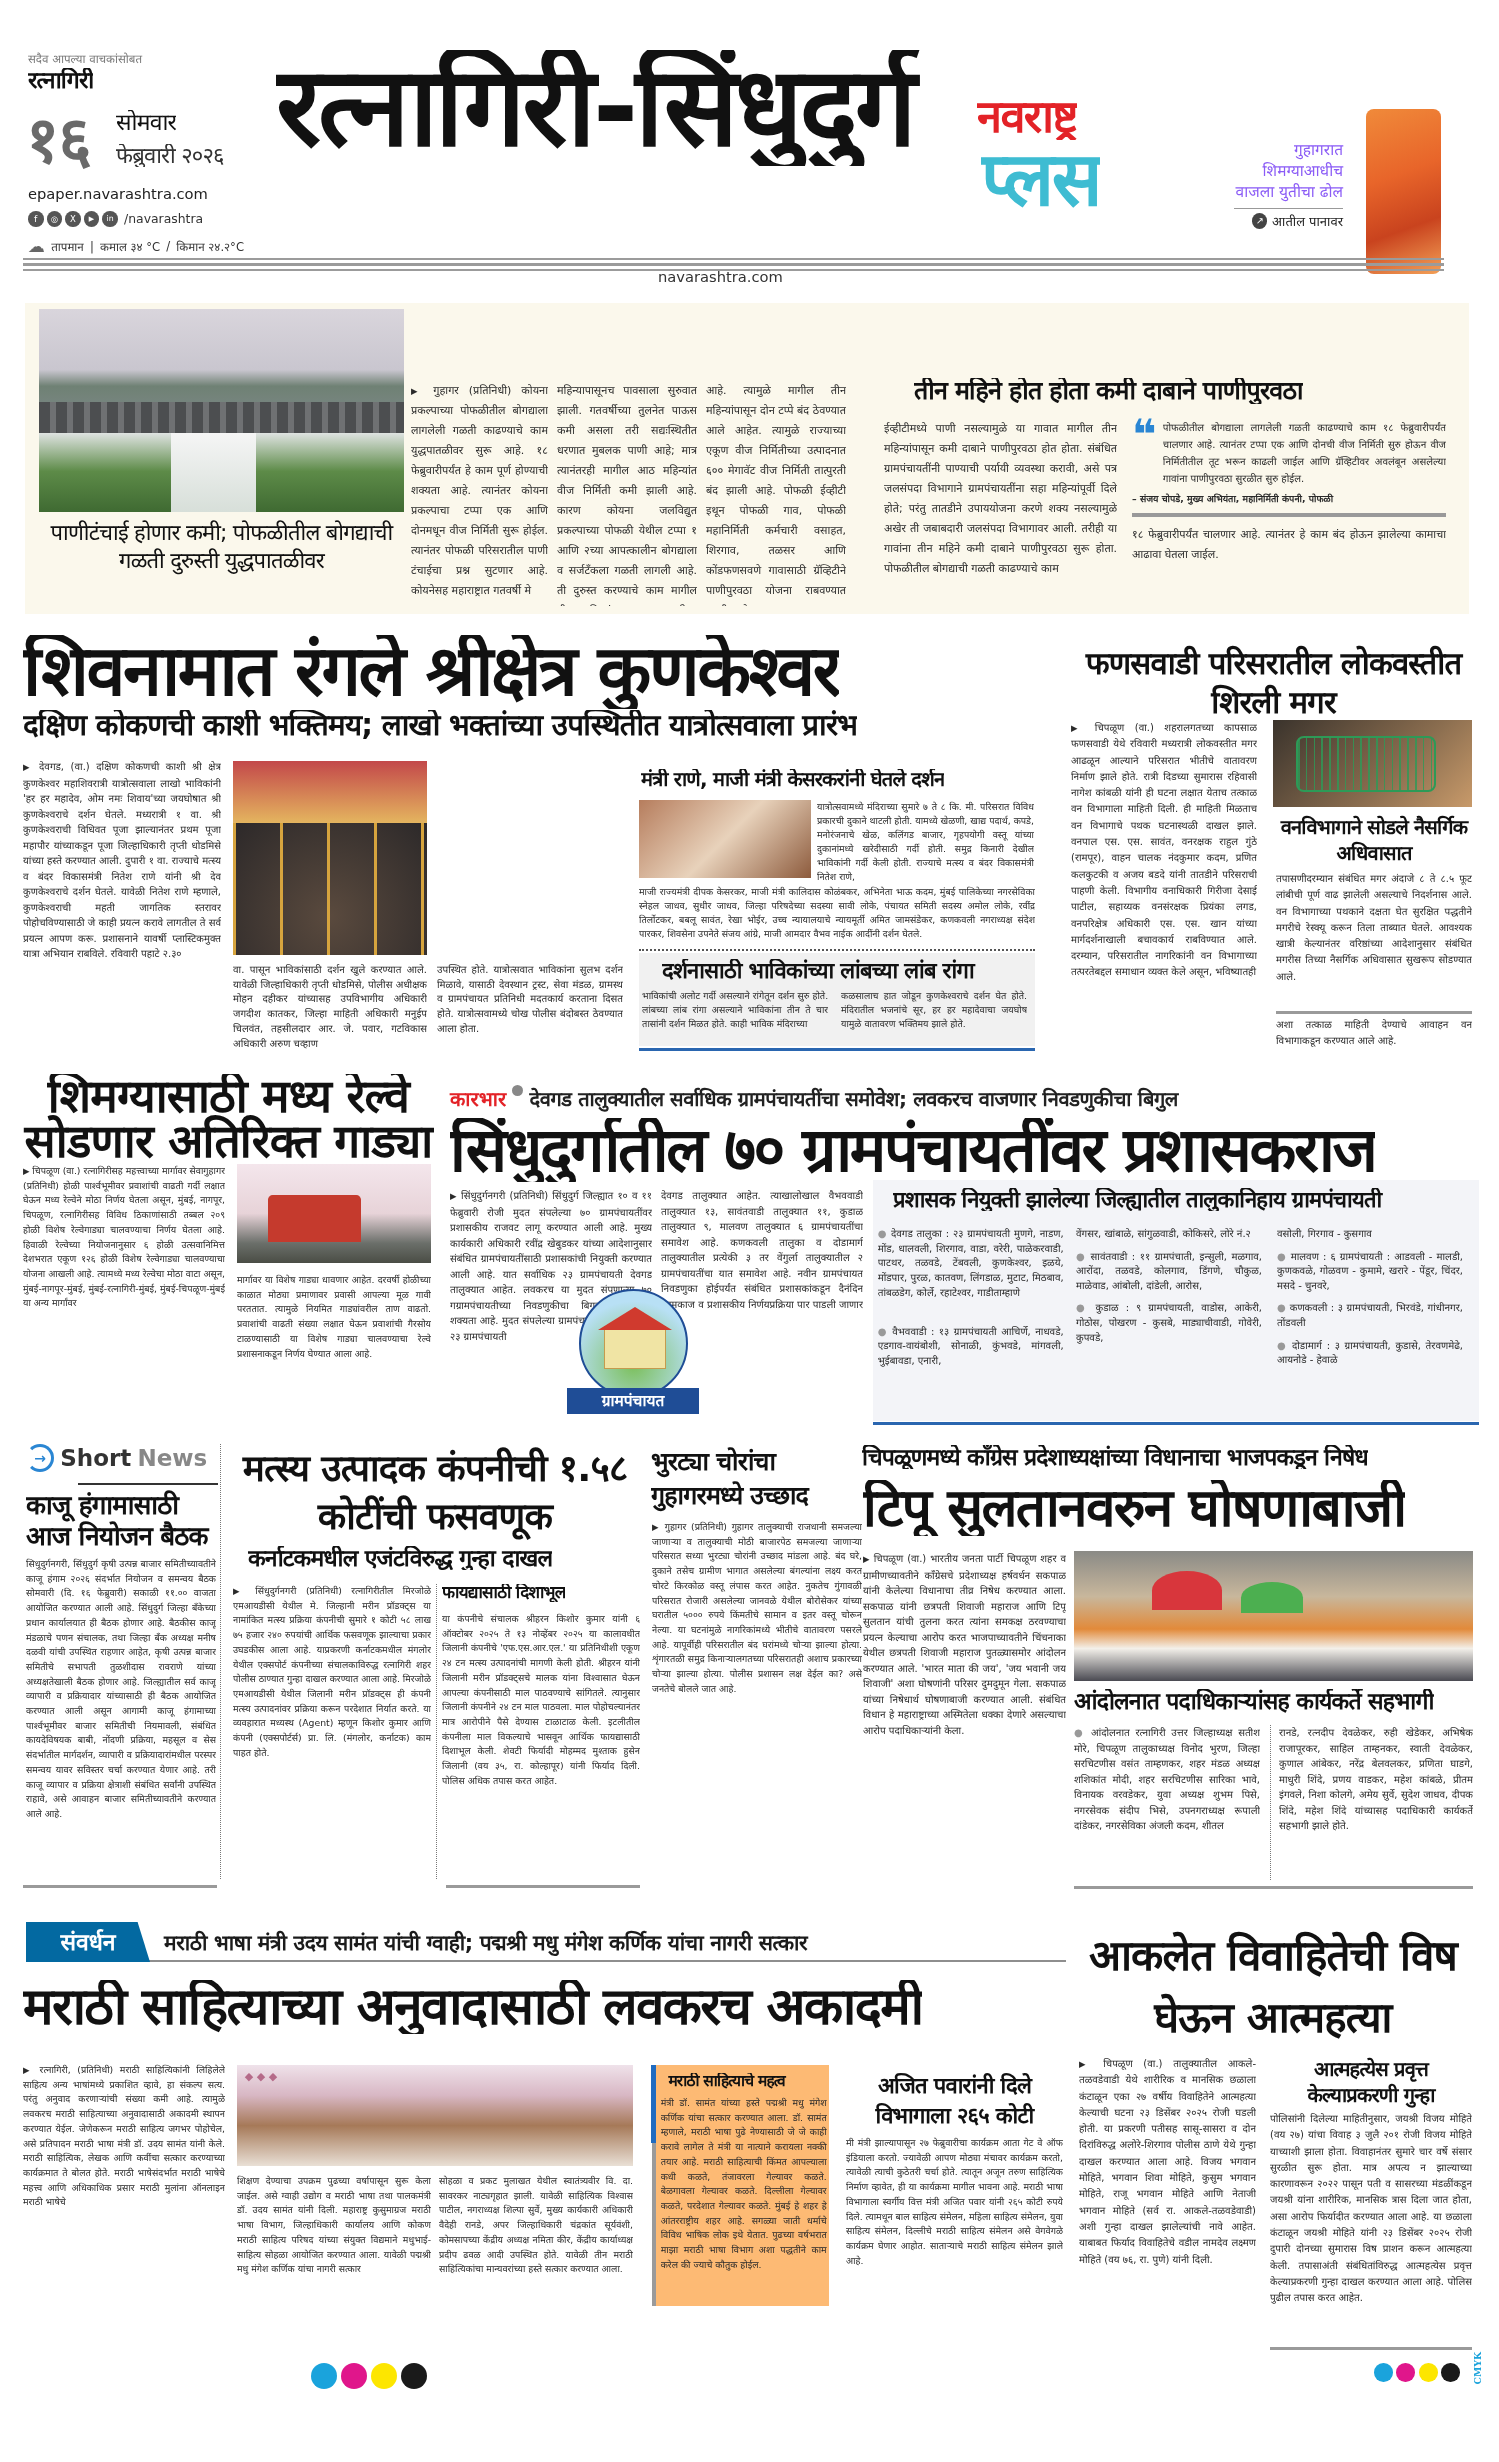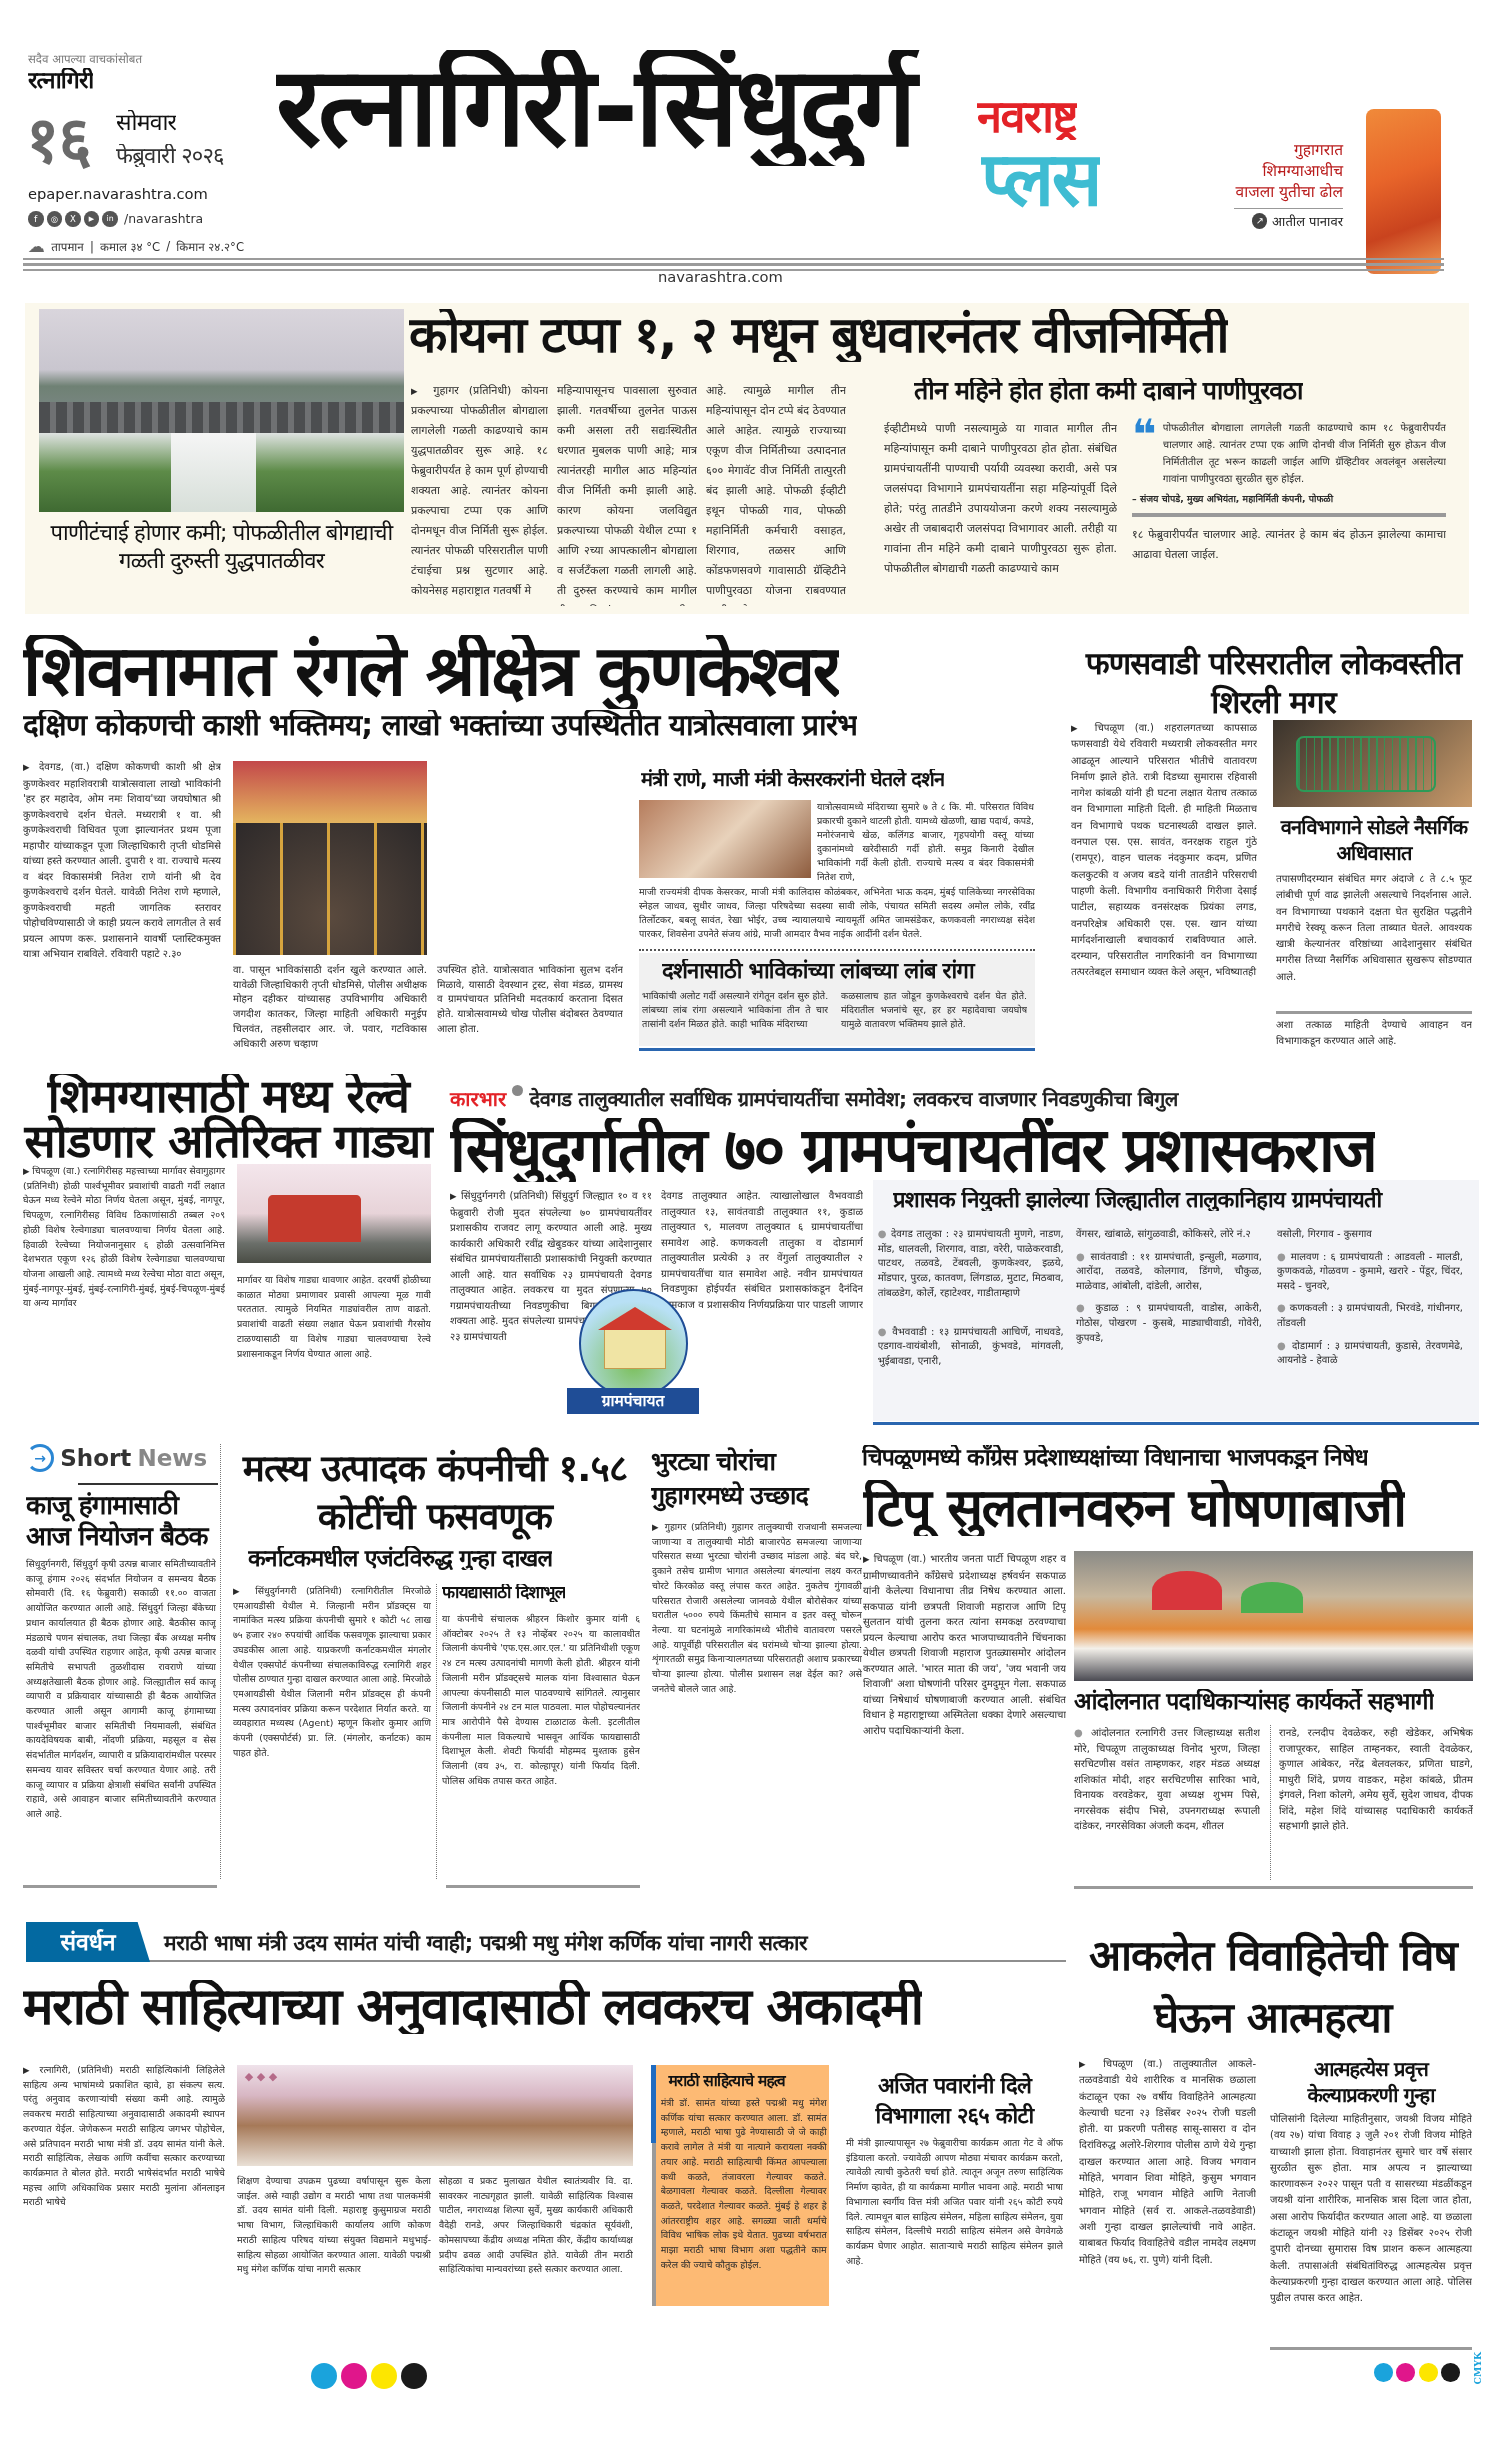--- a/index.html
+++ b/index.html
@@ -46,21 +46,21 @@
     <span>/</span>
     <span>किमान २४.२°C</span>
   </div>
 
   <div class="abs hed" style="left:276px;top:50px;font-size:110px;letter-spacing:-3.1px;width:714px">रत्नागिरी-सिंधुदुर्ग</div>
   <div class="abs hed" style="left:977px;top:93px;font-size:45px;color:#e32227;letter-spacing:-1.6px">नवराष्ट्र</div>
   <div class="abs hed" style="left:981px;top:140px;font-size:75px;color:#3ebcd2;letter-spacing:-2.3px">प्लस</div>
   <div class="abs" style="left:658px;top:268px;font-size:14.7px;color:#333">navarashtra.com</div>
 
   <div class="abs" style="left:1234px;top:140px;width:109px;text-align:right">
-    <div style="font-size:15.5px;line-height:21px;color:#b91c1c">गुहागरात शिमग्याआधीच वाजला युतीचा ढोल</div>
+    <div style="font-size:15.5px;line-height:21px;color:#8b5cf6">गुहागरात शिमग्याआधीच वाजला युतीचा ढोल</div>
     <div style="border-top:1.6px solid #999;margin:4.7px 0 3.1px"></div>
     <div style="display:flex;justify-content:flex-end;align-items:center;gap:4.7px">
       <span style="width:15.5px;height:15.5px;border-radius:50%;background:#444;color:#fff;font-size:9.3px;display:flex;align-items:center;justify-content:center">↗</span>
       <span style="font-size:13px;color:#222">आतील पानावर</span>
     </div>
   </div>
   <div class="photo" style="left:1366px;top:109px;width:75px;height:165px;border-radius:7.8px;background:linear-gradient(160deg,#f08a3a,#e8652a 40%,#c9431e 70%,#f3a057)"></div>
 
   <div class="mast-lines">
       <div></div>
@@ -69,21 +69,20 @@
     </div>
 </div>
 
 <div class="abs" style="left:25px;top:303px;width:1444px;height:311px;background:#fbf8ec">
   <div class="photo" style="left:14px;top:6.2px;width:365px;height:203px;background:linear-gradient(180deg,#d9d5dc 0%,#c9c6cf 30%,#6f8174 38%,#7d8888 55%,#e6e8ea 60%,#5d8b48 80%,#3f6a32 100%)">
     <div style="position:absolute;left:0;top:93px;width:365px;height:31px;background:repeating-linear-gradient(90deg,#4c4e50 0 11px,#6f7173 11px 17px)"></div>
     <div style="position:absolute;left:132px;top:124px;width:85px;height:79px;background:linear-gradient(180deg,#f5f5f5,#d7dfd9)"></div>
   </div>
   <div class="abs hed" style="left:14px;top:216px;width:365px;font-size:22px;line-height:28px;white-space:normal;text-align:center;font-weight:normal">पाणीटंचाई होणार कमी; पोफळीतील बोगद्याची गळती दुरुस्ती युद्धपातळीवर</div>
 
-  <div class="abs hed" style="left:384px;top:6.2px;font-size:50px;letter-spacing:-1.6px">कोयना टप्पा १, २ मधून बुधवारनंतर वीजनिर्मिती</div>
 
   <div class="abs txt bul" style="left:386px;top:78px;width:137px;height:225px;font-size:11px;line-height:20px">गुहागर (प्रतिनिधी) कोयना प्रकल्पाच्या पोफळीतील बोगद्याला लागलेली गळती काढण्याचे काम युद्धपातळीवर सुरू आहे. १८ फेब्रुवारीपर्यंत हे काम पूर्ण होण्याची शक्यता आहे. त्यानंतर कोयना प्रकल्पाचा टप्पा एक आणि दोनमधून वीज निर्मिती सुरू होईल. त्यानंतर पोफळी परिसरातील पाणी टंचाईचा प्रश्न सुटणार आहे. कोयनेसह महाराष्ट्रात गतवर्षी मे</div>
   <div class="abs txt" style="left:532px;top:78px;width:140px;height:225px;font-size:11px;line-height:20px">महिन्यापासूनच पावसाला सुरुवात झाली. गतवर्षीच्या तुलनेत पाऊस कमी असला तरी सद्यःस्थितीत धरणात मुबलक पाणी आहे; मात्र त्यानंतरही मागील आठ महिन्यांत वीज निर्मिती कमी झाली आहे. कारण कोयना जलविद्युत प्रकल्पाच्या पोफळी येथील टप्पा १ आणि २च्या आपत्कालीन बोगद्याला व सर्जटँकला गळती लागली आहे. ती दुरुस्त करण्याचे काम मागील तीन महिन्यांपासून युद्धपातळीवर सुरू</div>
   <div class="abs txt" style="left:681px;top:78px;width:140px;height:225px;font-size:11px;line-height:20px">आहे. त्यामुळे मागील तीन महिन्यांपासून दोन टप्पे बंद ठेवण्यात आले आहेत. त्यामुळे राज्याच्या एकूण वीज निर्मितीच्या उत्पादनात ६०० मेगावॅट वीज निर्मिती तात्पुरती बंद झाली आहे. पोफळी ईव्हीटी इथून पोफळी गाव, पोफळी महानिर्मिती कर्मचारी वसाहत, शिरगाव, तळसर आणि कोंडफणसवणे गावासाठी ग्रॅव्हिटीने पाणीपुरवठा योजना राबवण्यात आली आहे.</div>
   <div class="abs hed" style="left:889px;top:75px;font-size:25px;font-weight:bold">तीन महिने होत होता कमी दाबाने पाणीपुरवठा</div>
   <div class="abs txt" style="left:859px;top:116px;width:233px;height:186px;font-size:11px;line-height:20px">ईव्हीटीमध्ये पाणी नसल्यामुळे या गावात मागील तीन महिन्यांपासून कमी दाबाने पाणीपुरवठा होत होता. संबंधित ग्रामपंचायतींनी पाण्याची पर्यायी व्यवस्था करावी, असे पत्र जलसंपदा विभागाने ग्रामपंचायतींना सहा महिन्यांपूर्वी दिले होते; परंतु तातडीने उपाययोजना करणे शक्य नसल्यामुळे अखेर ती जबाबदारी जलसंपदा विभागावर आली. तरीही या गावांना तीन महिने कमी दाबाने पाणीपुरवठा सुरू होता. पोफळीतील बोगद्याची गळती काढण्याचे काम</div>
   <div class="abs" style="left:1107px;top:116px;width:314px">
     <span style="float:left;font-size:42px;line-height:31px;color:#2a86d3;font-weight:bold;margin-right:6.2px">❝</span>
     <div class="txt sm" style="font-size:10px;line-height:17px">पोफळीतील बोगद्याला लागलेली गळती काढण्याचे काम १८ फेब्रुवारीपर्यंत चालणार आहे. त्यानंतर टप्पा एक आणि दोनची वीज निर्मिती सुरु होऊन वीज निर्मितीतील तूट भरून काढली जाईल आणि ग्रॅव्हिटीवर अवलंबून असलेल्या गावांना पाणीपुरवठा सुरळीत सुरु होईल.</div>
     <div class="txt sm" style="margin-top:4.7px;font-weight:bold;font-size:9.3px">– संजय चोपडे, मुख्य अभियंता, महानिर्मिती कंपनी, पोफळी</div>

